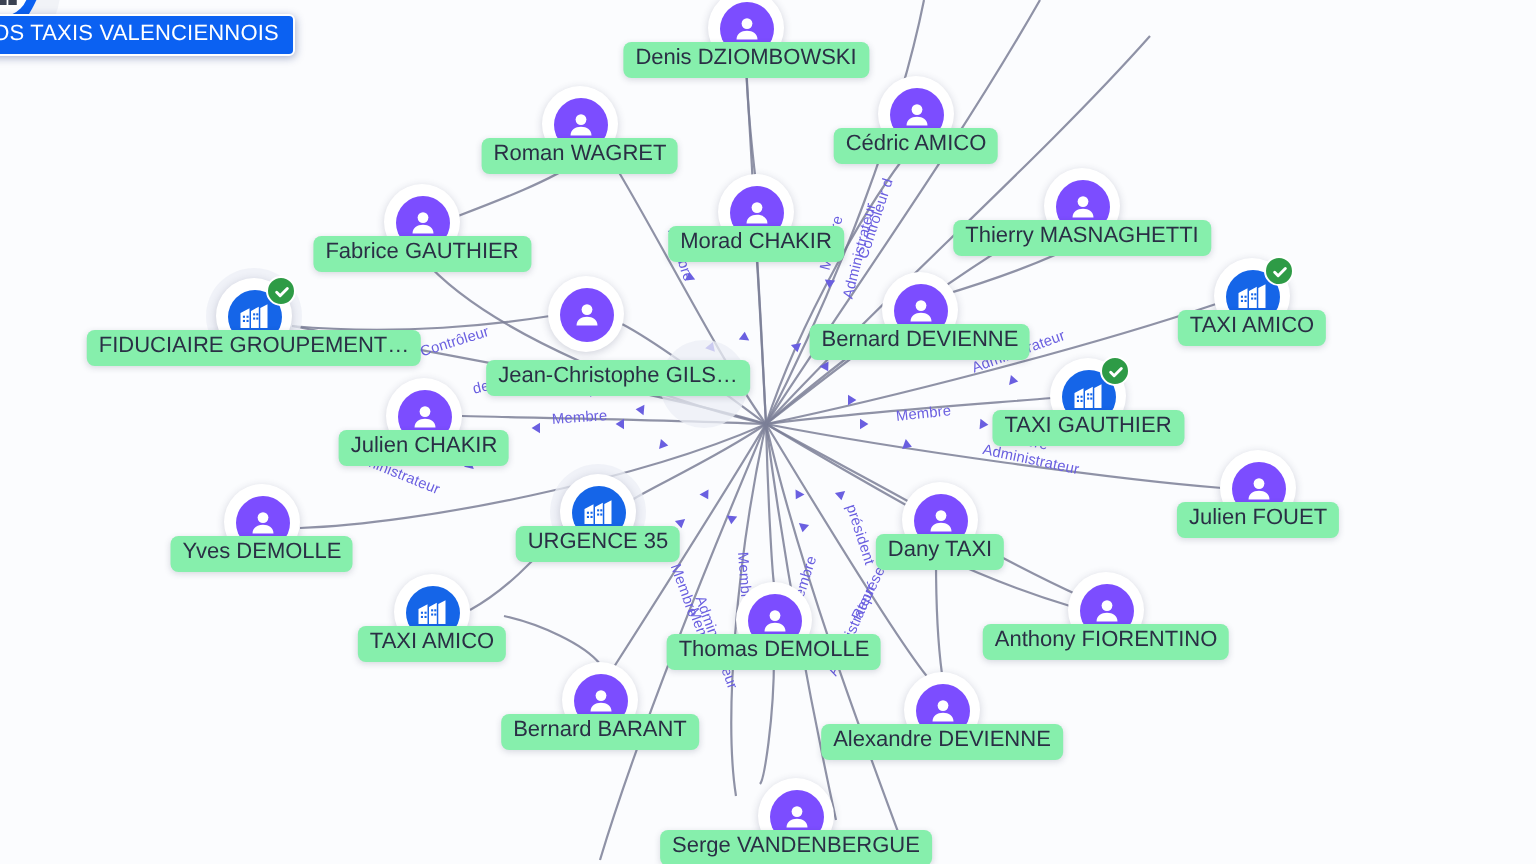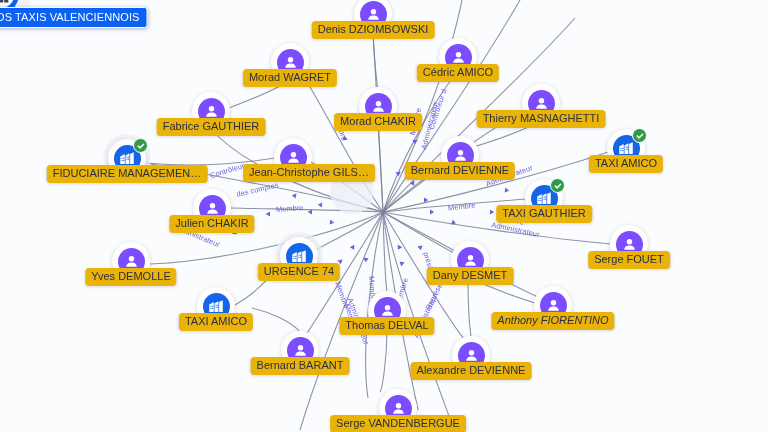--- a/index.html
+++ b/index.html
@@ -39,29 +39,29 @@
     width:13px;height:13px;border-radius:50%;
     background:#2e9b46;border:1.6px solid #fff;
     display:flex;align-items:center;justify-content:center;
   }
   .badge svg{display:block;}
 
   
   .chip{
     position:absolute;left:50%;top:26px;
     transform:translateX(-50%);
-    background:#eab308;
+    background:#86efac;
     border-radius:4px;
     padding:2px 6px 3px 6px;
     font-size:11px;color:#2a2f45;
     white-space:nowrap;
     box-shadow:0 1px 3px rgba(40,45,80,.17);
     line-height:13px;
   }
-  .chip.shift-r{transform:translateX(-50%) translateX(16px);}
+  .chip.shift-r{transform:translateX(-50%) translateX(16px);margin-top:16px;}
 
   
   .center-node{position:absolute;transform:translate(-50%,-50%);z-index:30;}
   .pin{
     position:relative;width:46px;height:54px;
   }
   .pin .halo{
     position:absolute;left:-7px;top:-7px;width:60px;height:60px;
     border-radius:50%;background:#eff1f6;opacity:.85;
   }
@@ -201,21 +201,21 @@
     <div class="node person" style="left: 290px; top: 62px;">
       <div class="disc">
        <div class="inner">
          <svg viewBox="0 0 24 24" width="17" height="17">
     <circle cx="12" cy="8.2" r="3.8" fill="#fff"></circle>
     <path d="M4.6 19.4c0-4 3.3-6.1 7.4-6.1s7.4 2.1 7.4 6.1z" fill="#fff"></path>
   </svg>
        </div>
 
      </div>
-     <div class="chip">Morad WAGRET</div>
+     <div class="chip">Roman WAGRET</div>
     </div>
     <div class="node person" style="left: 458px; top: 57px;">
       <div class="disc">
        <div class="inner">
          <svg viewBox="0 0 24 24" width="17" height="17">
     <circle cx="12" cy="8.2" r="3.8" fill="#fff"></circle>
     <path d="M4.6 19.4c0-4 3.3-6.1 7.4-6.1s7.4 2.1 7.4 6.1z" fill="#fff"></path>
   </svg>
        </div>
 
@@ -272,21 +272,21 @@
     <rect x="11.4" y="13" width="1.4" height="1.4" fill="#1565e8"></rect>
     <rect x="13.5" y="13" width="1.4" height="1.4" fill="#1565e8"></rect>
   </svg>
        </div>
        <div class="badge">
     <svg viewBox="0 0 12 12" width="8" height="8">
       <path d="M2 6.2l2.6 2.6L10 3.4" fill="none" stroke="#fff" stroke-width="2.2" stroke-linecap="round" stroke-linejoin="round"></path>
     </svg>
         </div>
      </div>
-     <div class="chip">FIDUCIAIRE MANAGEMEN…</div>
+     <div class="chip">FIDUCIAIRE GROUPEMENT…</div>
     </div>
     <div class="node person" style="left: 293px; top: 157px;">
       <div class="disc">
        <div class="inner">
          <svg viewBox="0 0 24 24" width="17" height="17">
     <circle cx="12" cy="8.2" r="3.8" fill="#fff"></circle>
     <path d="M4.6 19.4c0-4 3.3-6.1 7.4-6.1s7.4 2.1 7.4 6.1z" fill="#fff"></path>
   </svg>
        </div>
 
@@ -385,45 +385,45 @@
     <rect x="4.6" y="14.6" width="1.4" height="1.4" fill="#1565e8"></rect>
     <rect x="7" y="14.6" width="1.4" height="1.4" fill="#1565e8"></rect>
     <rect x="11.4" y="10.2" width="1.4" height="1.4" fill="#1565e8"></rect>
     <rect x="13.5" y="10.2" width="1.4" height="1.4" fill="#1565e8"></rect>
     <rect x="11.4" y="13" width="1.4" height="1.4" fill="#1565e8"></rect>
     <rect x="13.5" y="13" width="1.4" height="1.4" fill="#1565e8"></rect>
   </svg>
        </div>
 
      </div>
-     <div class="chip">URGENCE 74</div>
+     <div class="chip">URGENCE 35</div>
     </div>
     <div class="node person" style="left: 470px; top: 260px;">
       <div class="disc">
        <div class="inner">
          <svg viewBox="0 0 24 24" width="17" height="17">
     <circle cx="12" cy="8.2" r="3.8" fill="#fff"></circle>
     <path d="M4.6 19.4c0-4 3.3-6.1 7.4-6.1s7.4 2.1 7.4 6.1z" fill="#fff"></path>
   </svg>
        </div>
 
      </div>
-     <div class="chip">Dany DESMET</div>
+     <div class="chip">Dany TAXI</div>
     </div>
     <div class="node person" style="left: 629px; top: 244px;">
       <div class="disc">
        <div class="inner">
          <svg viewBox="0 0 24 24" width="17" height="17">
     <circle cx="12" cy="8.2" r="3.8" fill="#fff"></circle>
     <path d="M4.6 19.4c0-4 3.3-6.1 7.4-6.1s7.4 2.1 7.4 6.1z" fill="#fff"></path>
   </svg>
        </div>
 
      </div>
-     <div class="chip">Serge FOUET</div>
+     <div class="chip">Julien FOUET</div>
     </div>
     <div class="node company" style="left: 216px; top: 306px;">
       <div class="disc">
        <div class="inner">
          <svg viewBox="0 0 24 24" width="18" height="18">
     <path fill="#fff" d="M3 20V10l6-3.2V20H3zm7 0V8.6l5.2-2.8V20H10zm6.2 0V6.6L21 4.2V20h-4.8z"></path>
     <rect x="4.6" y="11.8" width="1.4" height="1.4" fill="#1565e8"></rect>
     <rect x="7" y="11.8" width="1.4" height="1.4" fill="#1565e8"></rect>
     <rect x="4.6" y="14.6" width="1.4" height="1.4" fill="#1565e8"></rect>
     <rect x="7" y="14.6" width="1.4" height="1.4" fill="#1565e8"></rect>
@@ -440,23 +440,23 @@
     <div class="node person" style="left: 387px; top: 310px;">
       <div class="disc">
        <div class="inner">
          <svg viewBox="0 0 24 24" width="17" height="17">
     <circle cx="12" cy="8.2" r="3.8" fill="#fff"></circle>
     <path d="M4.6 19.4c0-4 3.3-6.1 7.4-6.1s7.4 2.1 7.4 6.1z" fill="#fff"></path>
   </svg>
        </div>
 
      </div>
-     <div class="chip">Thomas DELVAL</div>
-    </div>
-    <div class="node person" style="left: 553px; top: 305px; font-style: italic;">
+     <div class="chip">Thomas DEMOLLE</div>
+    </div>
+    <div class="node person" style="left: 553px; top: 305px;">
       <div class="disc">
        <div class="inner">
          <svg viewBox="0 0 24 24" width="17" height="17">
     <circle cx="12" cy="8.2" r="3.8" fill="#fff"></circle>
     <path d="M4.6 19.4c0-4 3.3-6.1 7.4-6.1s7.4 2.1 7.4 6.1z" fill="#fff"></path>
   </svg>
        </div>
 
      </div>
      <div class="chip">Anthony FIORENTINO</div>

